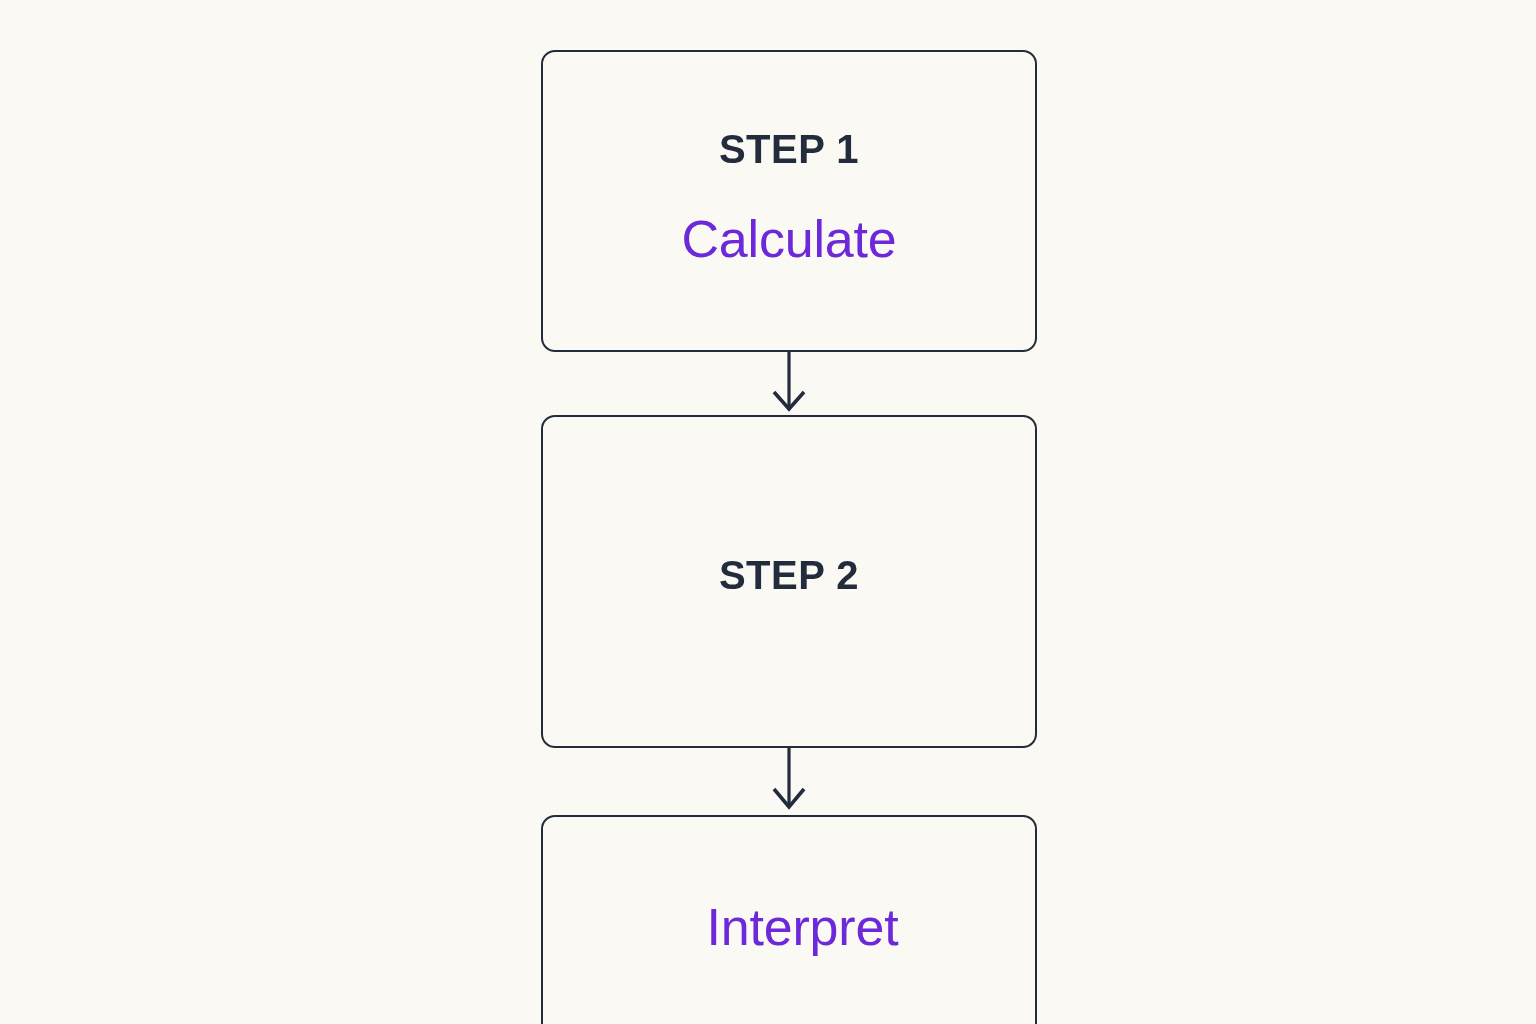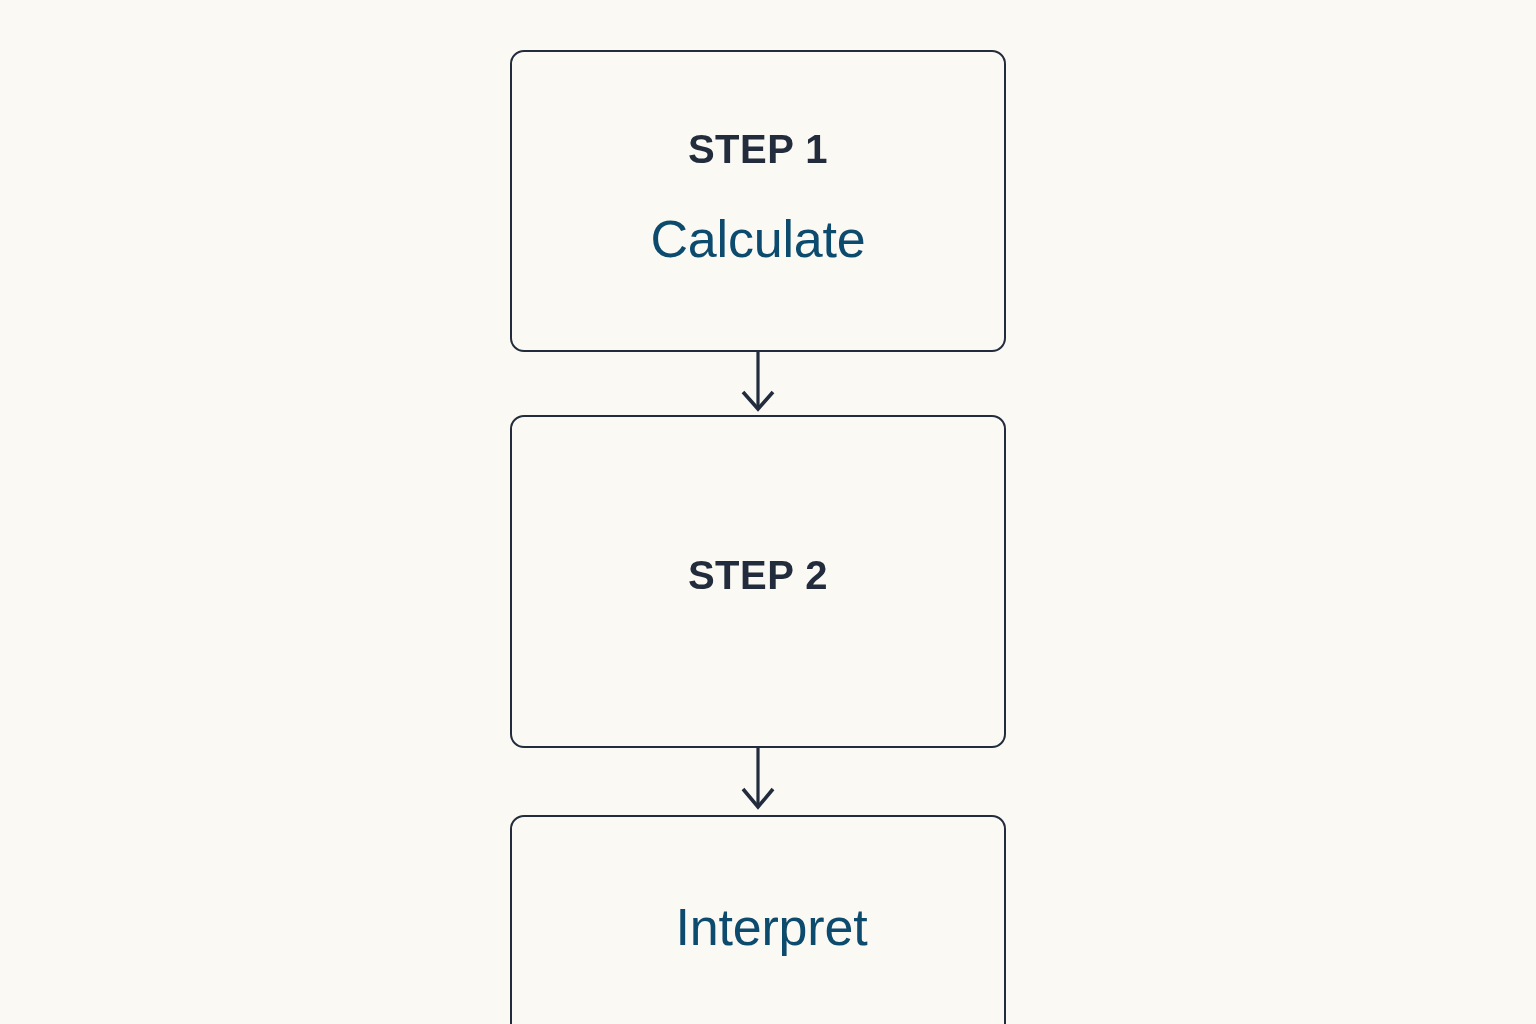--- a/index.html
+++ b/index.html
@@ -17,21 +17,21 @@
 
   .canvas {
     position: relative;
     width: 1536px;
     height: 1024px;
     background: #fbf9f3;
   }
 
   .flow {
     position: absolute;
-    left: 510px;
+    left: 541px;
     top: 0;
     width: 496px;
     height: 1024px;
   }
 
   .node {
     position: absolute;
     left: 0;
     width: 496px;
     box-sizing: border-box;
@@ -56,21 +56,21 @@
     letter-spacing: 0.5px;
     line-height: 1;
     margin-bottom: 36px;
   }
 
   .node-step2 .step-label { margin-bottom: 14px; }
 
   .node-body {
     font-size: 52px;
     font-weight: 400;
-    color: #0c4a6e;
+    color: #6d28d9;
     line-height: 68px;
     letter-spacing: -0.2px;
   }
 
   .connector {
     position: absolute;
     left: 0;
     width: 496px;
     display: block;
     overflow: visible;

